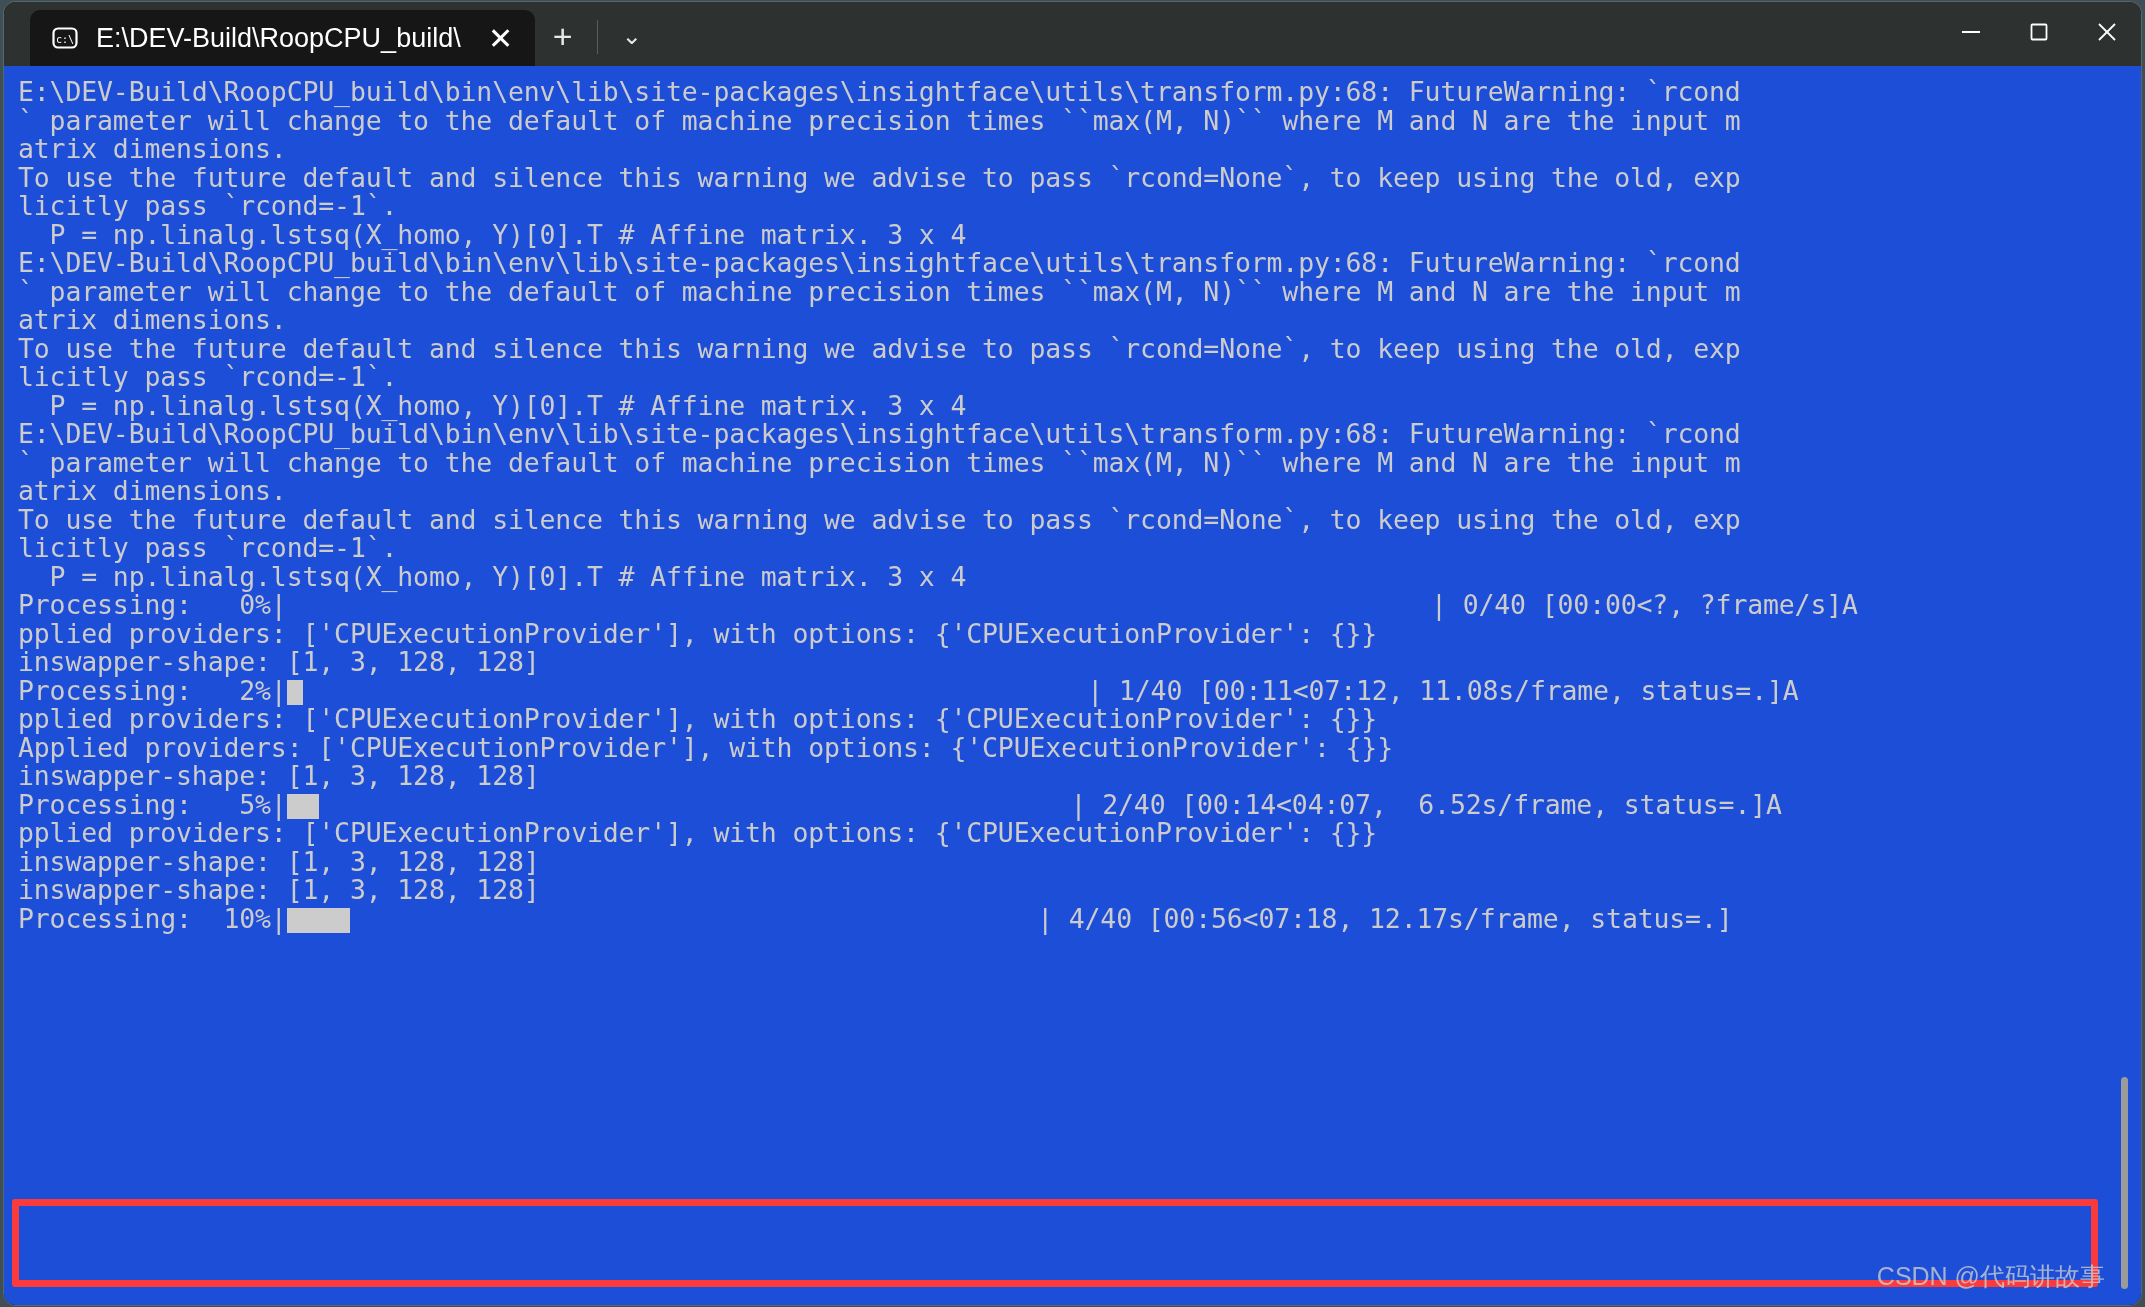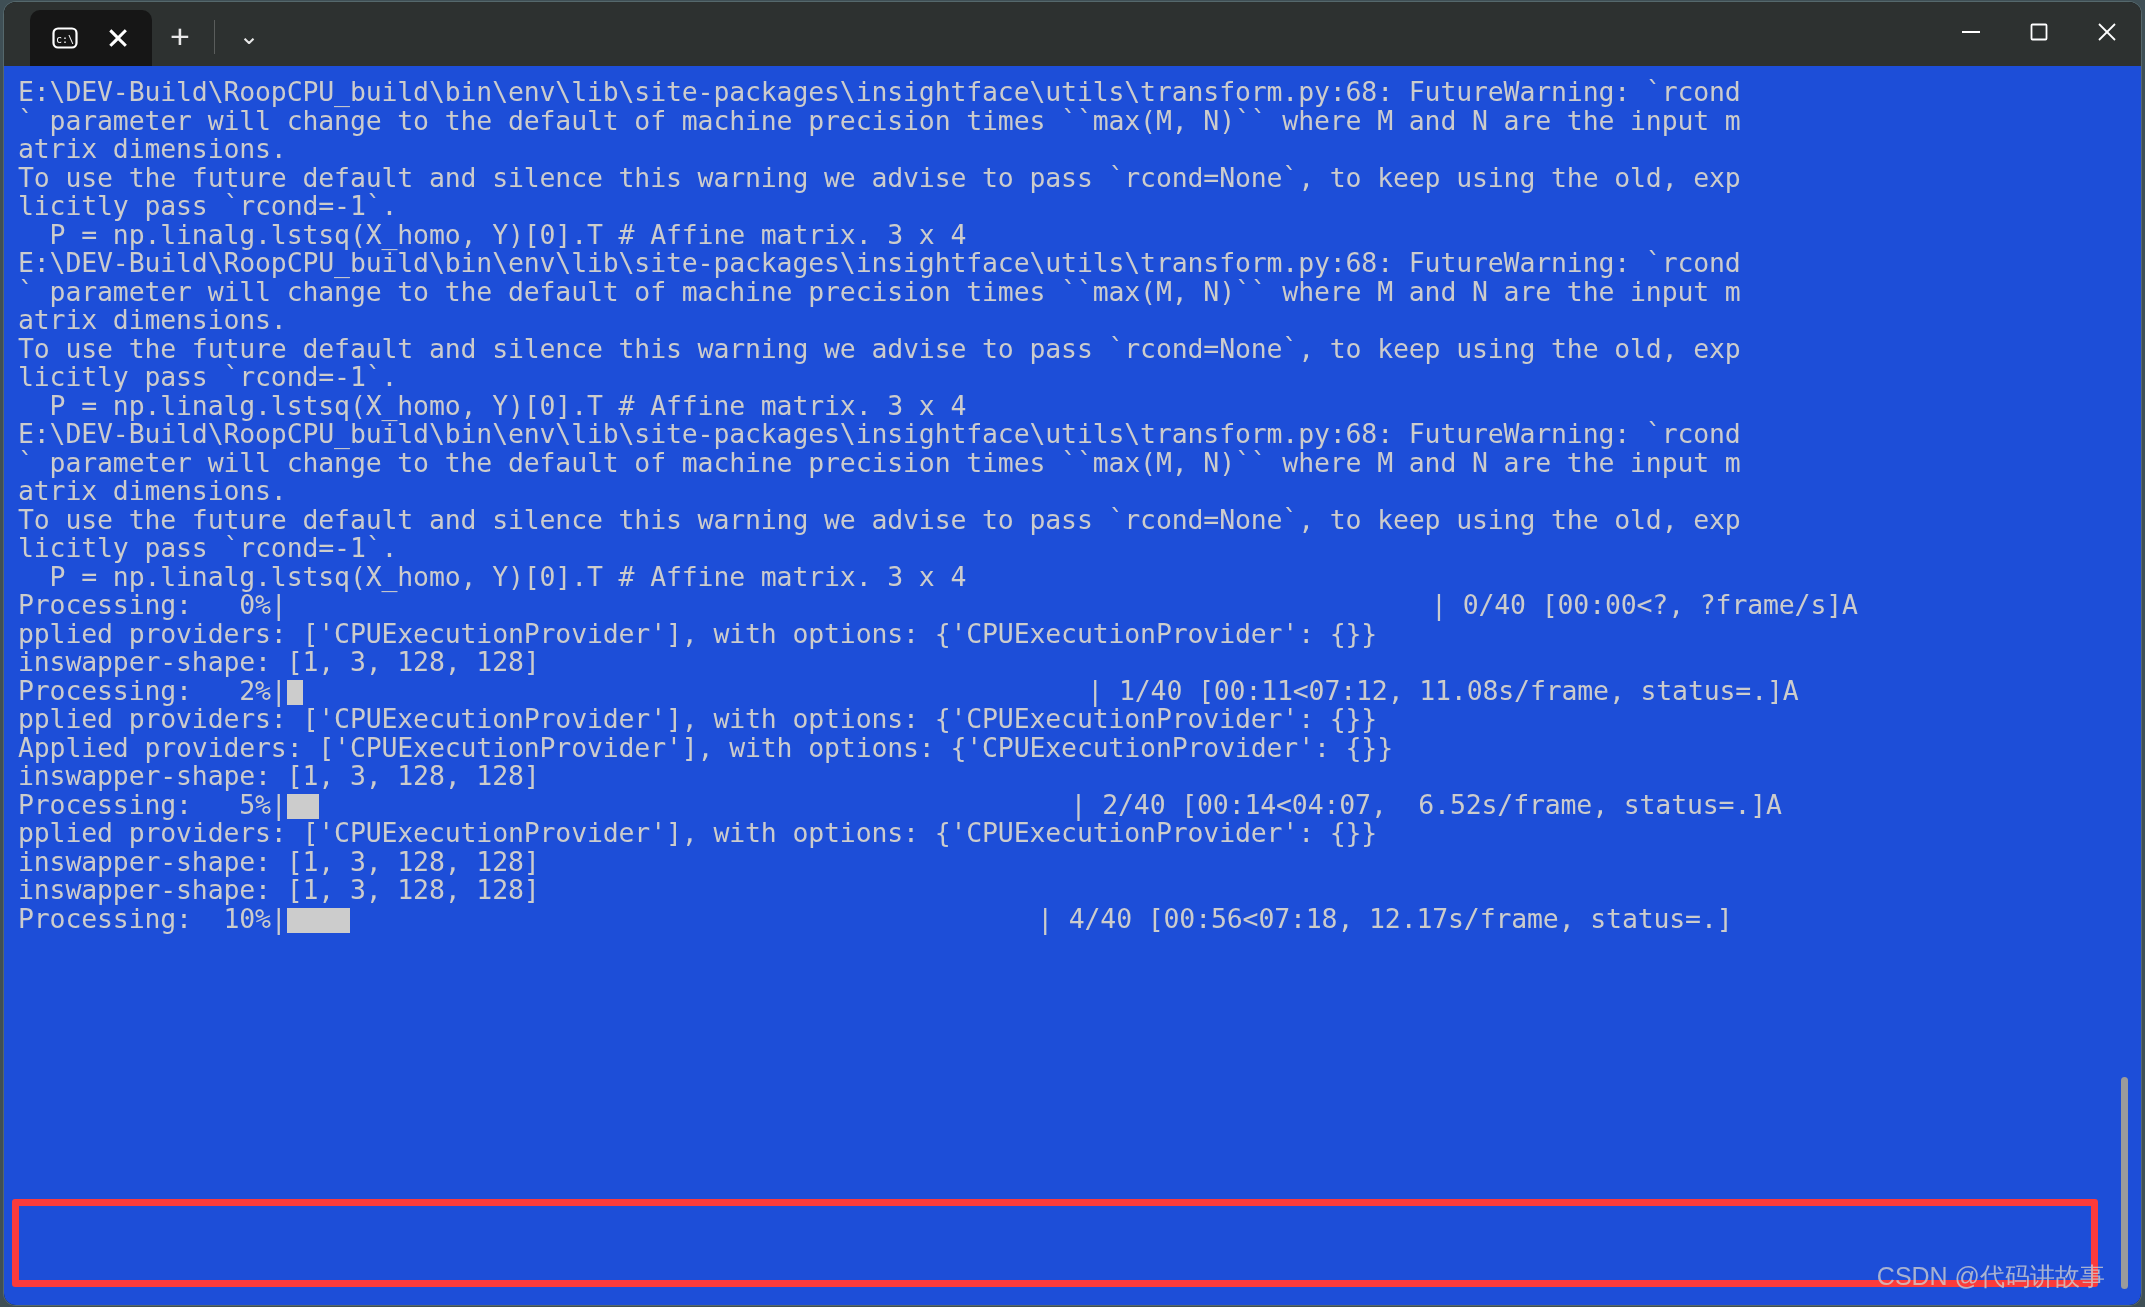--- a/index.html
+++ b/index.html
@@ -169,20 +169,21 @@
 
     <div id="tabstrip">
 
       <div class="tab">
         <span class="tab-icon">
           <svg width="32" height="32" viewBox="0 0 32 32">
             <rect x="4.5" y="6.5" width="23" height="19" rx="4.5" fill="none" stroke="#ffffff" stroke-width="2.2"></rect>
             <text x="16" y="20.5" font-family="DejaVu Sans Mono, monospace" font-size="10" fill="#ffffff" text-anchor="middle">c:\</text>
           </svg>
         </span>
+        <span class="tab-title">E:\DEV-Build\RoopCPU_build\</span>
         <span class="tab-close">✕</span>
       </div>
 
       <div class="strip-btn">+</div>
 
       <div class="strip-sep"></div>
 
       <div class="strip-btn small">⌄</div>
     </div>
 

